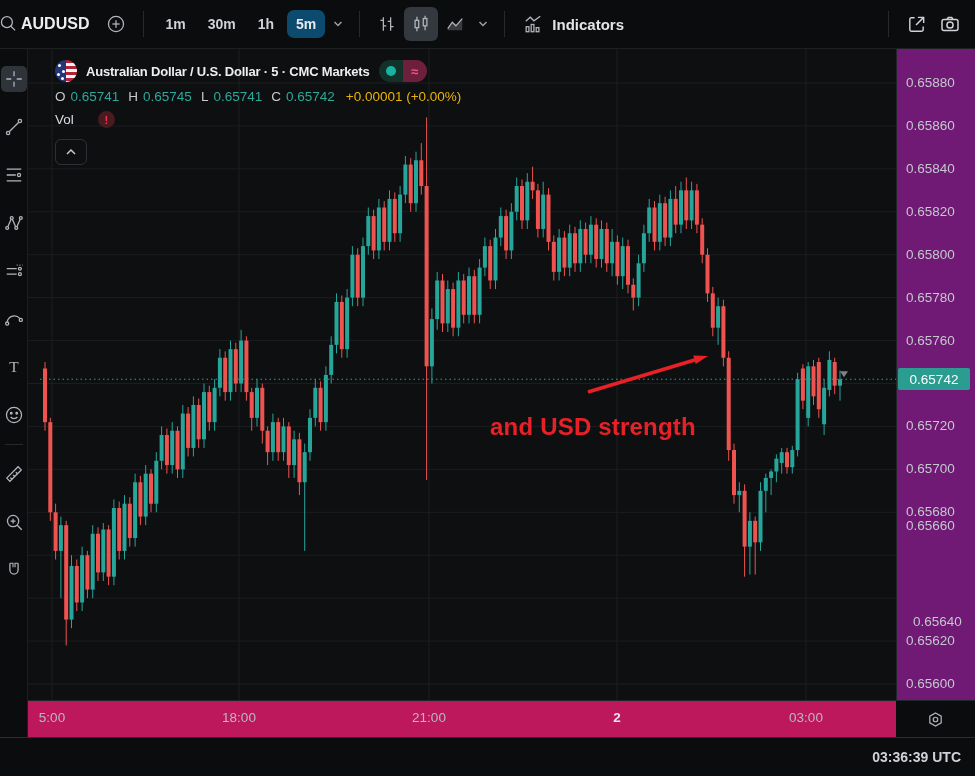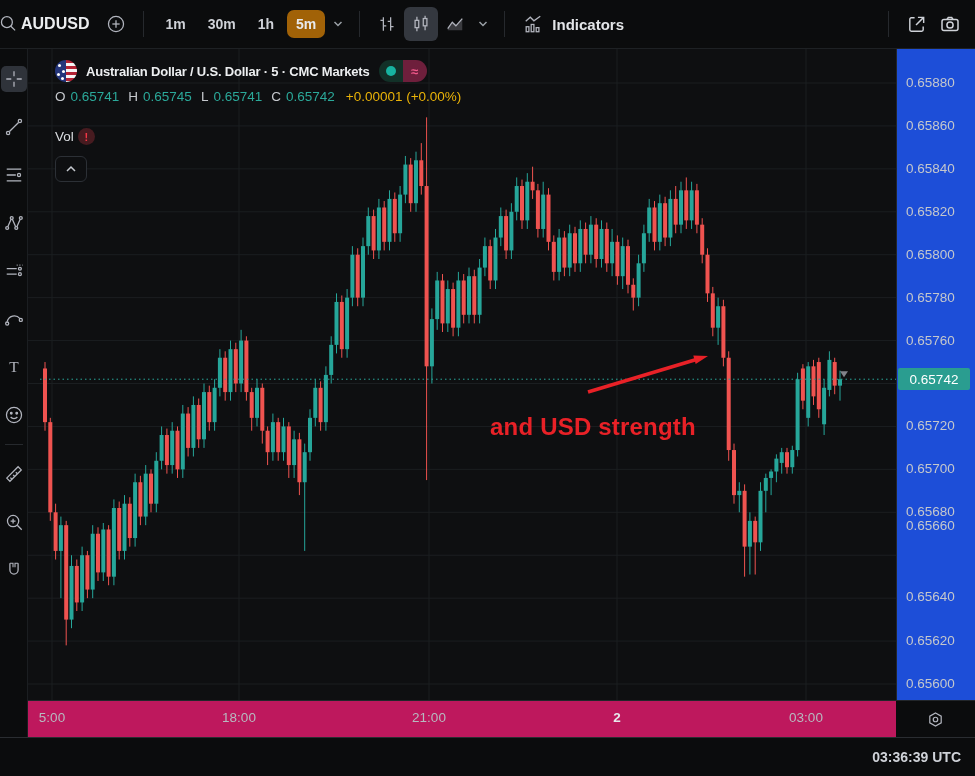--- a/index.html
+++ b/index.html
@@ -12,57 +12,57 @@
   #topbar .grp{display:flex;align-items:center;}
   .tbdiv{width:1px;height:26px;background:#26292d;margin:0 10px;flex:0 0 auto;}
   .icon-btn{display:flex;align-items:center;justify-content:center;width:34px;height:34px;
             border-radius:6px;cursor:pointer;flex:0 0 auto;}
   .icon-btn svg{display:block;}
   .icon-btn.sel{background:#34383f;}
   .search-clip{width:26px;overflow:hidden;margin-left:-7px;}
   #symbol-name{font-size:16px;font-weight:bold;color:#eceef0;margin:0 10px 0 2px;cursor:pointer;}
   .tf-btn{font-size:14px;font-weight:bold;color:#cfd2d8;padding:6px 9px;border-radius:7px;
           cursor:pointer;margin:0 2px;}
-  .tf-btn.sel{background:#a16207;color:#e8eaed;}
+  .tf-btn.sel{background:#0c4a6e;color:#e8eaed;}
   .chev{width:22px;}
   #indicators-btn{display:flex;align-items:center;gap:7px;cursor:pointer;color:#e3e5e8;
                   font-size:15px;font-weight:bold;padding:0 6px;}
   #tb-right{margin-left:auto;display:flex;align-items:center;padding-right:8px;}
   
   #drawbar{position:absolute;left:0;top:48px;width:28px;height:689px;background:#0b0c0d;
            border-right:1px solid #1b1e21;z-index:20;display:flex;flex-direction:column;
            align-items:center;padding-top:18px;box-sizing:border-box;}
   .tool{width:26px;height:26px;display:flex;align-items:center;justify-content:center;
         border-radius:5px;margin-bottom:22px;cursor:pointer;flex:0 0 auto;}
   .tool.sel{background:#2f333a;}
   .tool-divider{width:18px;height:1px;background:#26292d;margin:-6px 0 16px 0;}
   
   #chart-bg{position:absolute;left:28px;top:48px;width:868px;height:652px;background:#0e0f11;z-index:0;}
-  #axis-bg{position:absolute;left:896px;top:48px;width:79px;height:652px;background:#1d4ed8;
+  #axis-bg{position:absolute;left:896px;top:48px;width:79px;height:652px;background:#701a75;
            border-left:1px solid #22262a;z-index:4;}
   #chart-svg{position:absolute;left:0;top:0;z-index:2;pointer-events:none;}
   
   #pane-head{position:absolute;left:55px;top:58px;z-index:10;}
   #title-row{display:flex;align-items:center;gap:9px;height:26px;}
   #flag{width:22px;height:22px;border-radius:50%;overflow:hidden;position:relative;flex:0 0 auto;
         background:linear-gradient(90deg,#24357a 0 50%,transparent 50%),
         repeating-linear-gradient(180deg,#b22234 0 3px,#f5f5f5 3px 6px);}
   #flag:after{content:"";position:absolute;left:3px;top:4px;width:3px;height:3px;border-radius:50%;
         background:#fff;box-shadow:4px 6px 0 #fff,-1px 9px 0 #fff,3px 13px 0 #fff;}
   #pane-title{font-size:13px;font-weight:bold;color:#eceef0;letter-spacing:-.2px;cursor:pointer;}
   #status-pill{display:flex;height:22px;border-radius:11px;overflow:hidden;cursor:pointer;flex:0 0 auto;}
   #status-open{width:24px;background:#123128;display:flex;align-items:center;justify-content:center;}
   #status-open i{width:10px;height:10px;border-radius:50%;background:#17b3a0;}
   #status-delay{width:24px;background:#6e1f3c;display:flex;align-items:center;justify-content:center;
                 color:#f0598a;font-size:13px;font-weight:bold;}
   #ohlc-row{margin-top:5px;font-size:13.5px;display:flex;gap:5px;align-items:center;white-space:nowrap;}
   #ohlc-row .lt{color:#c6c9ce;}
   #ohlc-row .vl{color:#2ba99a;margin-right:4px;}
   #ohlc-row .chg{color:#eab308;margin-left:2px;}
-  #vol-row{margin-top:24px;display:flex;align-items:center;gap:4px;font-size:13.5px;color:#dadde1;}
+  #vol-row{margin-top:7px;display:flex;align-items:center;gap:24px;font-size:13.5px;color:#dadde1;}
   #vol-err{width:17px;height:17px;border-radius:50%;background:#471b20;color:#f23645;
            font-weight:bold;font-size:11px;display:flex;align-items:center;justify-content:center;}
   #collapse-btn{margin-top:11px;width:30px;height:24px;border:1px solid #2c3036;border-radius:6px;
                 display:flex;align-items:center;justify-content:center;cursor:pointer;background:#0e0f11;}
   
   #annot{position:absolute;left:490px;top:408px;z-index:9;color:#e82127;font-weight:bold;
          font-size:24px;line-height:38px;letter-spacing:.2px;cursor:move;}
   
   .pa-label{position:absolute;left:9px;font-size:13.5px;color:#c4c7cc;z-index:5;}
   #price-badge{position:absolute;left:898px;width:72px;height:22px;background:#2a9d90;z-index:6;
@@ -91,21 +91,21 @@
     <div class="pa-label" style="top: 69.9286px;">0.65860</div>
     <div class="pa-label" style="top: 112.857px;">0.65840</div>
     <div class="pa-label" style="top: 155.786px;">0.65820</div>
     <div class="pa-label" style="top: 198.714px;">0.65800</div>
     <div class="pa-label" style="top: 241.643px;">0.65780</div>
     <div class="pa-label" style="top: 284.571px;">0.65760</div>
     <div class="pa-label" style="top: 370.429px;">0.65720</div>
     <div class="pa-label" style="top: 413.357px;">0.65700</div>
     <div class="pa-label" style="top: 456.286px;">0.65680</div>
     <div class="pa-label" style="top: 470px;">0.65660</div>
-    <div class="pa-label" style="top: 541px;">0.65640</div>
+    <div class="pa-label" style="top: 566px; margin-left: 7px;">0.65640</div>
     <div class="pa-label" style="top: 585.071px;">0.65620</div>
     <div class="pa-label" style="top: 628px;">0.65600</div>
   </div>
 <svg id="chart-svg" width="975" height="776">
     <line x1="28" y1="684" x2="896" y2="684" stroke="#1b1e21" stroke-width="1"></line>
     <line x1="28" y1="641.0714285714286" x2="896" y2="641.0714285714286" stroke="#1b1e21" stroke-width="1"></line>
     <line x1="28" y1="598.1428571428571" x2="896" y2="598.1428571428571" stroke="#1b1e21" stroke-width="1"></line>
     <line x1="28" y1="555.2142857142858" x2="896" y2="555.2142857142858" stroke="#1b1e21" stroke-width="1"></line>
     <line x1="28" y1="512.2857142857142" x2="896" y2="512.2857142857142" stroke="#1b1e21" stroke-width="1"></line>
     <line x1="28" y1="469.35714285714283" x2="896" y2="469.35714285714283" stroke="#1b1e21" stroke-width="1"></line>

